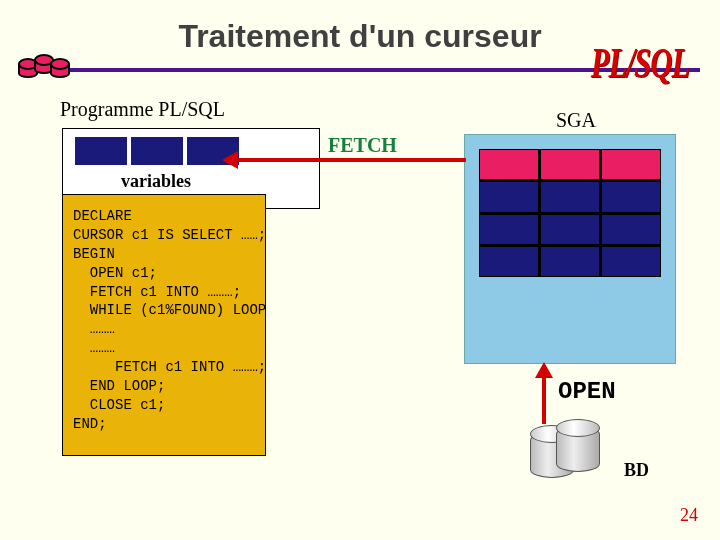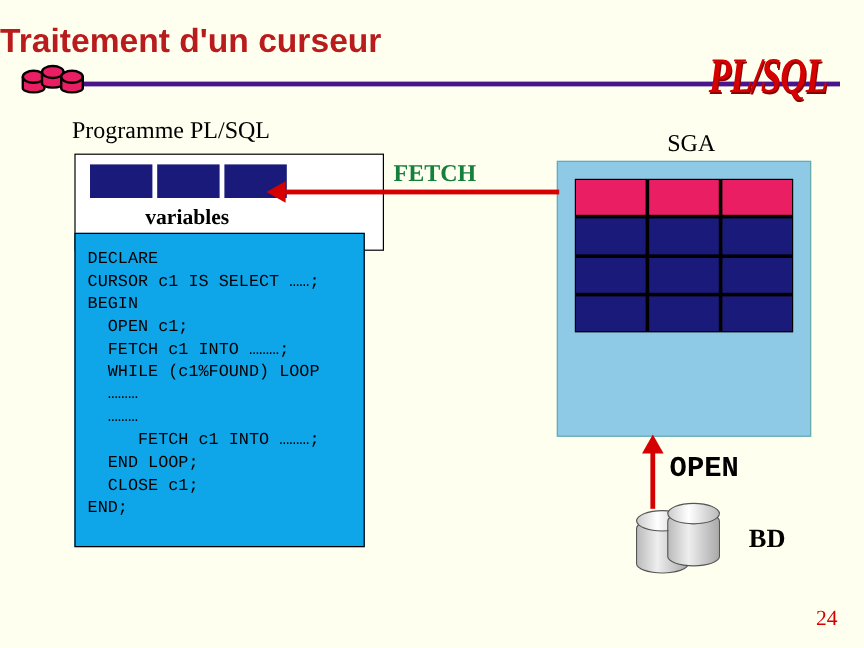--- a/index.html
+++ b/index.html
@@ -4,22 +4,23 @@
 <style>
   * { box-sizing: border-box; margin: 0; padding: 0; }
   body {
     width: 720px; height: 540px;
     background: #fffff0;
     font-family: Arial, Helvetica, sans-serif;
     position: relative;
     overflow: hidden;
   }
   .title {
-    color: #b91c1c;
-    font-size: 28px;
+    text-align: center;
+    color: #404040;
+    font-size: 32px;
     font-weight: bold;
     padding-top: 18px;
     padding-bottom: 10px;
   }
   .divider {
     position: absolute;
     left: 20px; right: 20px; top: 68px;
     height: 4px;
     background: #4a148c;
   }
@@ -94,23 +95,23 @@
   .var-label {
     position: absolute;
     left: 58px; top: 42px;
     font-family: "Times New Roman", serif;
     font-weight: bold;
     font-size: 18px;
   }
   .code-box {
     position: absolute;
     left: 62px; top: 194px;
-    width: 242px; height: 262px;
+    width: 204px; height: 262px;
     border: 1px solid #000;
-    background: #0ea5e9;
+    background: #eab308;
     padding: 12px 10px;
     font-family: "Courier New", monospace;
     font-size: 14px;
     line-height: 1.35;
     white-space: pre;
   }
   .sga-box {
     position: absolute;
     left: 464px; top: 134px;
     width: 212px; height: 230px;
@@ -132,24 +133,24 @@
   .sga-cell.active { background: #e91e63; }
   .open-label {
     position: absolute;
     left: 558px; top: 378px;
     font-family: Liberation Mono, monospace;
     font-weight: bold;
     font-size: 24px;
   }
   .bd-label {
     position: absolute;
-    left: 624px; top: 436px;
-    font-family: "Times New Roman", serif;
-    font-weight: bold;
-    font-size: 22px;
+    left: 624px; top: 460px;
+    font-family: "Times New Roman", serif;
+    font-weight: bold;
+    font-size: 18px;
   }
   .db-cyls {
     position: absolute;
     left: 530px; top: 426px;
   }
   .cyl-big {
     position: absolute;
     width: 44px; height: 46px;
     background: linear-gradient(90deg,#bbb,#eee 40%,#aaa);
     border: 1px solid #555;

